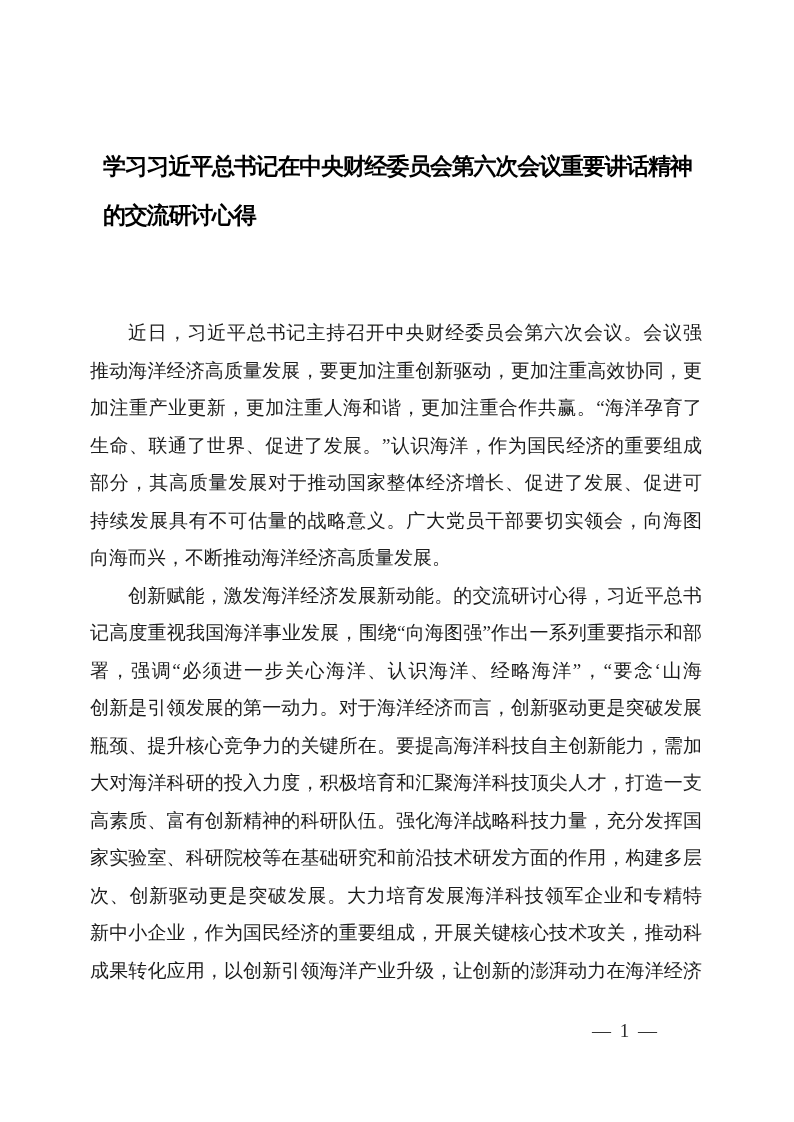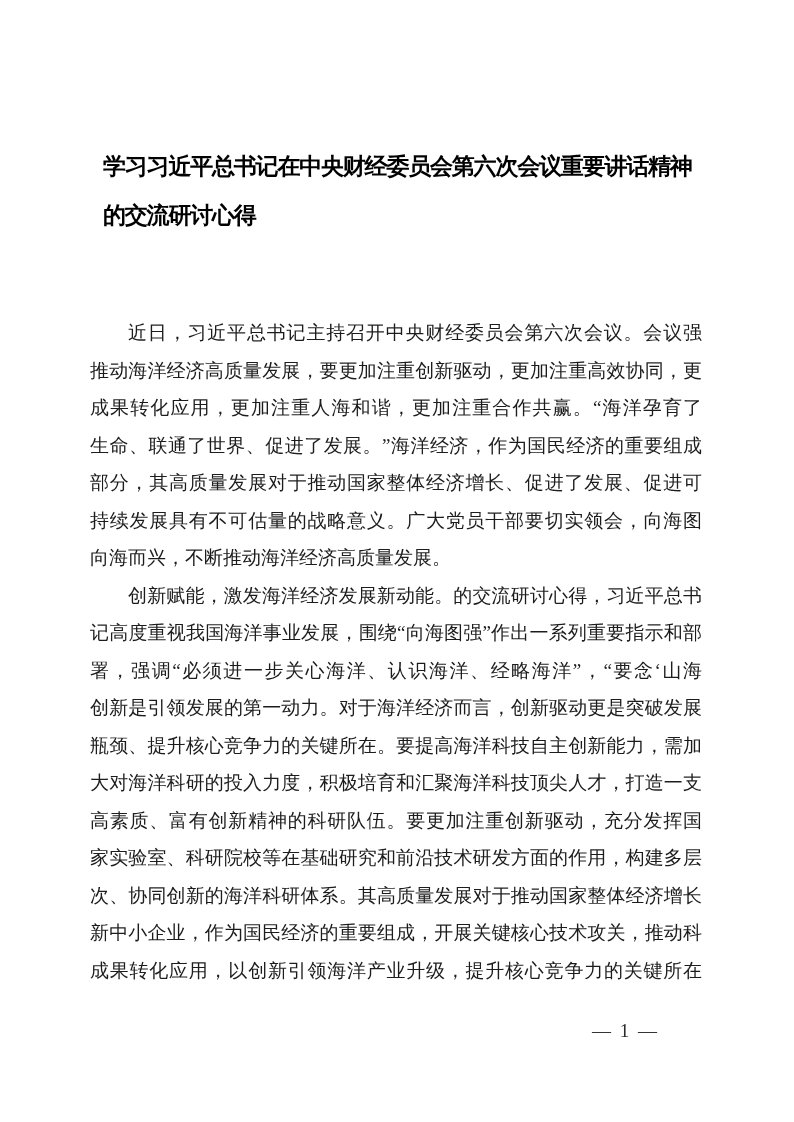--- a/index.html
+++ b/index.html
@@ -70,34 +70,34 @@
 <div class="page">
 
   <div class="title-block">
     <div class="t-line">学习习近平总书记在中央财经委员会第六次会议重要讲话精神</div>
     <div class="t-line">的交流研讨心得</div>
   </div>
 
   <div class="body-block">
     <div class="b-line first">近日，习近平总书记主持召开中央财经委员会第六次会议。会议强调，</div>
     <div class="b-line">推动海洋经济高质量发展，要更加注重创新驱动，更加注重高效协同，更</div>
-    <div class="b-line">成果转化应用，更加注重人海和谐，更加注重合作共赢。“海洋孕育了</div>
-    <div class="b-line">生命、联通了世界、促进了发展。”海洋经济，作为国民经济的重要组成</div>
+    <div class="b-line">加注重产业更新，更加注重人海和谐，更加注重合作共赢。“海洋孕育了</div>
+    <div class="b-line">生命、联通了世界、促进了发展。”认识海洋，作为国民经济的重要组成</div>
     <div class="b-line">部分，其高质量发展对于推动国家整体经济增长、促进了发展、促进可</div>
     <div class="b-line">持续发展具有不可估量的战略意义。广大党员干部要切实领会，向海图强、</div>
     <div class="b-line end">向海而兴，不断推动海洋经济高质量发展。</div>
 
     <div class="b-line first">创新赋能，激发海洋经济发展新动能。的交流研讨心得，习近平总书</div>
     <div class="b-line">记高度重视我国海洋事业发展，围绕“向海图强”作出一系列重要指示和部</div>
     <div class="b-line">署，强调“必须进一步关心海洋、认识海洋、经略海洋”，“要念‘山海经’”。</div>
     <div class="b-line">创新是引领发展的第一动力。对于海洋经济而言，创新驱动更是突破发展</div>
     <div class="b-line">瓶颈、提升核心竞争力的关键所在。要提高海洋科技自主创新能力，需加</div>
     <div class="b-line">大对海洋科研的投入力度，积极培育和汇聚海洋科技顶尖人才，打造一支</div>
-    <div class="b-line">高素质、富有创新精神的科研队伍。要更加注重创新驱动，充分发挥国</div>
+    <div class="b-line">高素质、富有创新精神的科研队伍。强化海洋战略科技力量，充分发挥国</div>
     <div class="b-line">家实验室、科研院校等在基础研究和前沿技术研发方面的作用，构建多层</div>
-    <div class="b-line">次、协同创新的海洋科研体系。其高质量发展对于推动国家整体经济增长</div>
+    <div class="b-line">次、创新驱动更是突破发展。大力培育发展海洋科技领军企业和专精特</div>
     <div class="b-line">新中小企业，作为国民经济的重要组成，开展关键核心技术攻关，推动科技</div>
-    <div class="b-line">成果转化应用，以创新引领海洋产业升级，提升核心竞争力的关键所在</div>
+    <div class="b-line">成果转化应用，以创新引领海洋产业升级，让创新的澎湃动力在海洋经济</div>
   </div>
 
   <div class="page-number">— 1 —</div>
 
 </div>
 
 </body></html>

